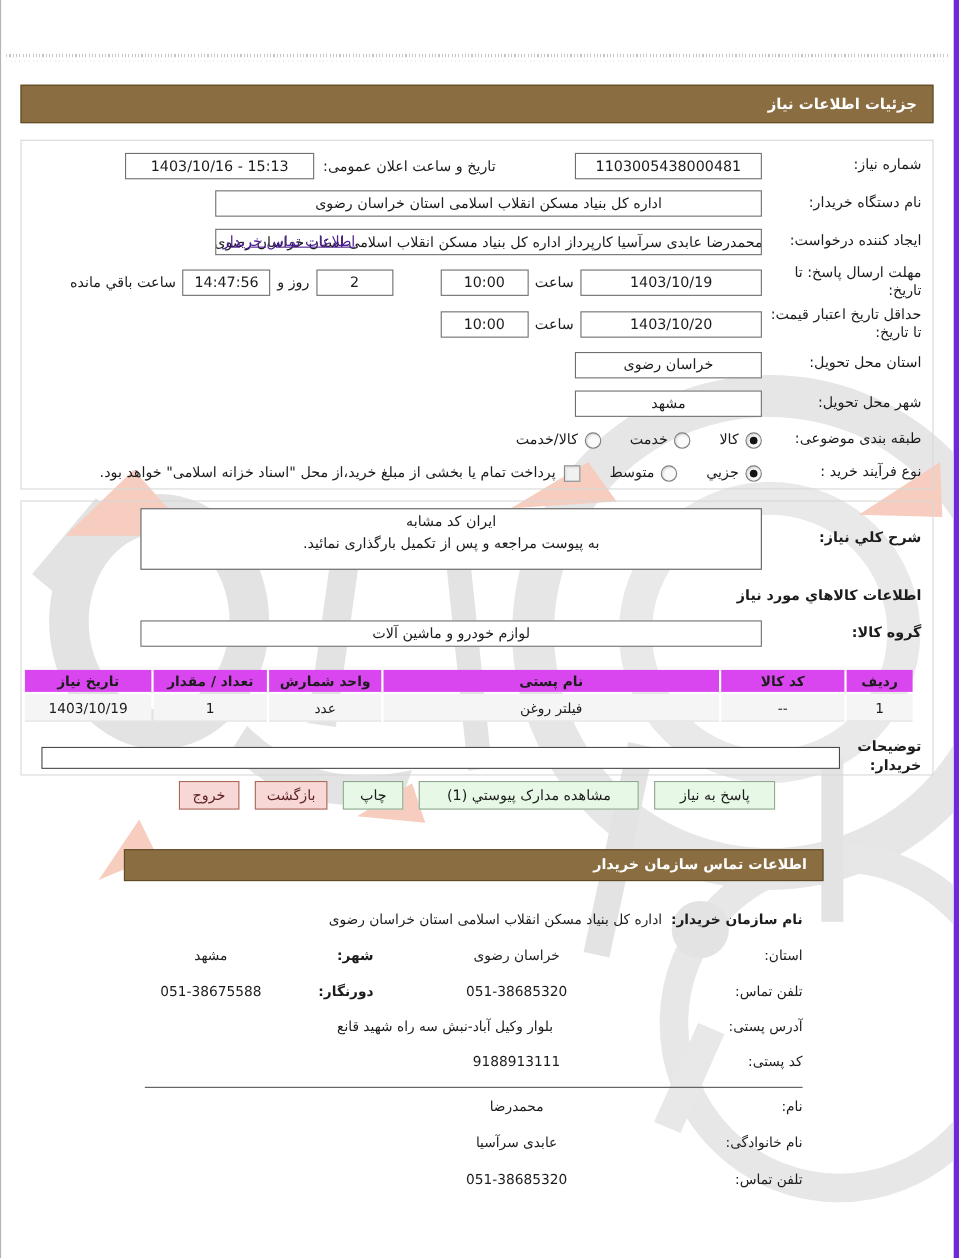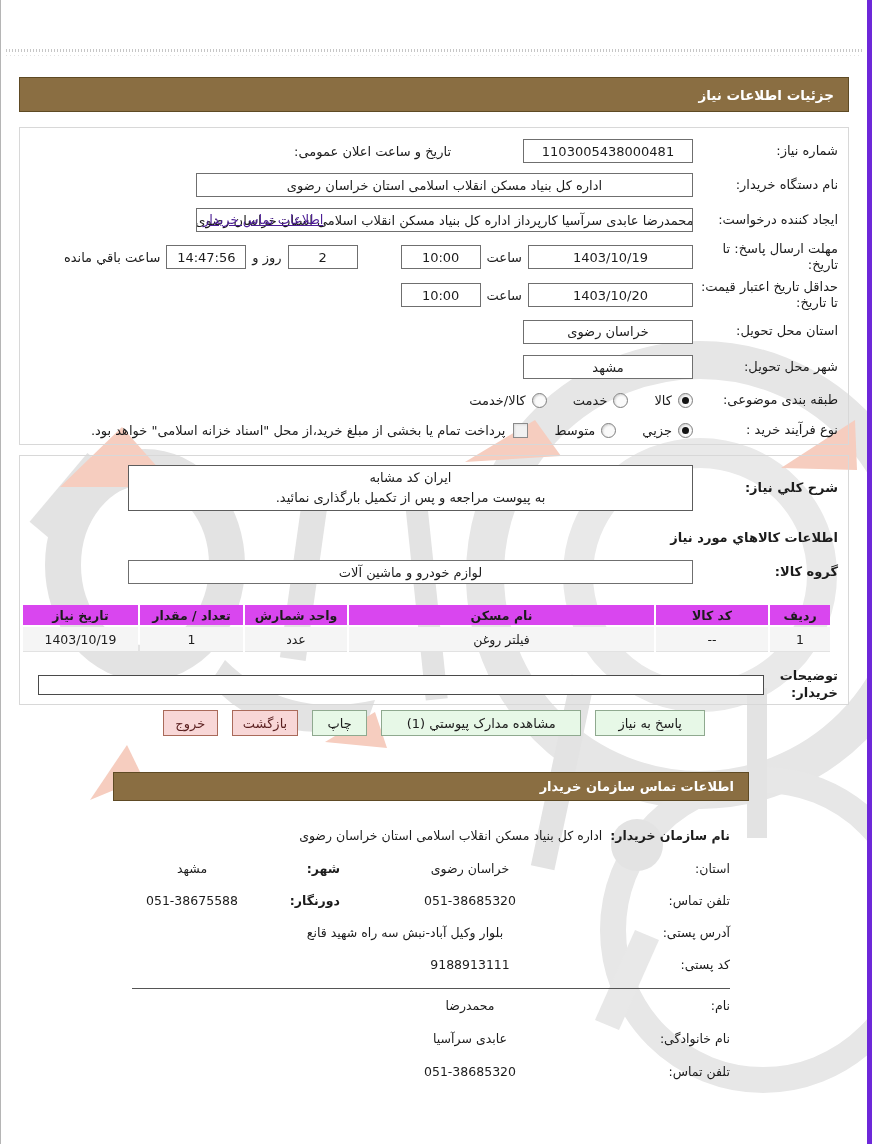--- a/index.html
+++ b/index.html
@@ -31,21 +31,21 @@
   .gap6{width:6px;flex:none;}.gap8{width:8px;flex:none;}
   .sp72{width:72px;flex:none;}.sp43{width:43px;flex:none;}
   .radio{width:13px;height:13px;border-radius:50%;border:1px solid #7e7e7e;background:#fafafa;
          display:inline-block;position:relative;flex:none;box-shadow:inset 1px 1px 2px #d2d2d2;margin-left:6px;}
   .radio.sel::after{content:'';position:absolute;inset:3px;border-radius:50%;background:#141414;}
   .ropt{margin-left:26px;}
   .rgroup{display:inline-flex;align-items:center;}
   .checkbox{width:13px;height:13px;border:1px solid #8a8a8a;background:#f1f1f1;flex:none;
             box-shadow:inset 1px 1px 2px #dcdcdc;margin-left:8px;display:inline-block;}
   .bold{font-weight:bold;}
-  .descbox{width:565px;height:46px;border:1px solid #5c5c5c;background:#fff;text-align:center;
+  .descbox{width:565px;height:56px;border:1px solid #5c5c5c;background:#fff;text-align:center;
            line-height:1.5;box-sizing:border-box;overflow:hidden;padding-top:2px;}
   .grpbox{width:565px;}
   .sectitle{font-weight:bold;margin:16px 0 12px;}
   table.goods{border-collapse:separate;border-spacing:2px;margin:16px 6px 0 0;table-layout:fixed;
               width:797px;font-size:12.5px;}
   table.goods th{background:#d946ef;font-weight:bold;height:20px;padding:0 2px;overflow:hidden;}
   table.goods td{background:#f5f5f5;text-align:center;height:22px;border-bottom:1px solid #e2e2e2;}
   .notes{display:flex;margin-top:14px;align-items:center;}
   .noteslabel{width:74px;flex:none;font-weight:bold;line-height:1.3;}
   .notesinput{flex:1;height:16px;border:1px solid #4a4a4a;background:#fff;margin-left:8px;
@@ -110,20 +110,21 @@
 
   <div class="secbox box1">
 
     <div class="frow" style="height:34px;">
       <div class="flabel">شماره نیاز:</div>
       <div class="fvals">
         <div class="vbox w170 ltrn">1103005438000481</div>
         <div class="sp72"></div>
         <div>تاریخ و ساعت اعلان عمومی:</div>
         <div class="gap8"></div>
+        <div class="vbox w172 ltrn">1403/10/16 - 15:13</div>
       </div>
     </div>
 
     <div class="frow" style="height:34px;">
       <div class="flabel">نام دستگاه خریدار:</div>
       <div class="fvals">
         <div class="vbox wide">اداره کل بنیاد مسکن انقلاب اسلامی استان خراسان رضوی</div>
       </div>
     </div>
 
@@ -233,21 +234,21 @@
           <col style="width: 112px;">
           <col style="width: 305px;">
           <col style="width: 102px;">
           <col style="width: 103px;">
           <col style="width: 115px;">
         </colgroup>
       <thead>
           <tr>
             <th>ردیف</th>
             <th>کد کالا</th>
-            <th>نام مسکن</th>
+            <th>نام پستی</th>
             <th>واحد شمارش</th>
             <th>تعداد / مقدار</th>
             <th>تاریخ نیاز</th>
           </tr>
         </thead>
       <tbody>
           <tr>
             <td>1</td>
             <td>--</td>
             <td>فیلتر روغن</td>

